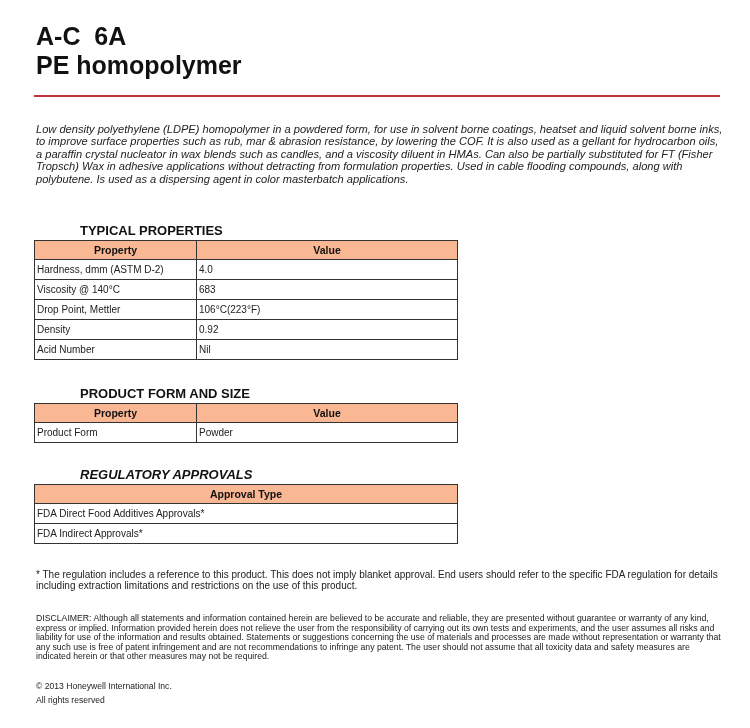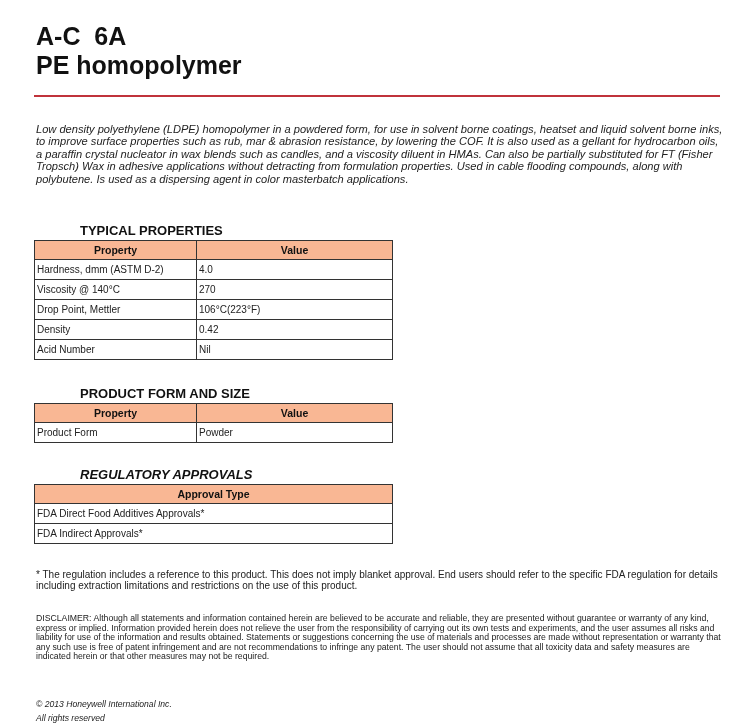--- a/index.html
+++ b/index.html
@@ -5,31 +5,31 @@
     html, body { margin: 0; padding: 0; background: #ffffff; }
     body { width: 750px; height: 728px; position: relative; overflow: hidden;
            font-family: "Liberation Sans", sans-serif; color: #111; }
     .title { position: absolute; left: 36px; top: 22px; font-size: 25px; font-weight: bold;
              line-height: 29px; color: #111; }
     .title div { white-space: pre; }
     .rule { position: absolute; left: 34px; top: 95px; width: 686px; height: 2px; background: #c0333b; }
     .intro { position: absolute; left: 36px; top: 123px; width: 690px; font-size: 11.1px;
              line-height: 12.4px; color: #222; font-style: italic; }
     .section-heading { position: absolute; left: 36px; font-size: 13px; font-weight: bold; color: #111; margin-left: 44px; }
-    table.props { position: absolute; left: 34px; width: 359px; border-collapse: collapse;
+    table.props { position: absolute; left: 34px; width: 424px; border-collapse: collapse;
                   font-size: 10px; color: #222; }
     table.props th { background: #f9b794; font-weight: bold; height: 18px; padding: 0;
                      border: 1.2px solid #333; font-size: 10.5px; color: #111; }
     table.props td { height: 19px; padding: 0 2px; border: 1.2px solid #333; vertical-align: middle; }
     table.props .c1 { width: 161px; }
     .footnote { position: absolute; left: 36px; top: 569px; width: 690px; font-size: 10px;
                 line-height: 11px; color: #222; }
     .disclaimer { position: absolute; left: 36px; top: 614px; width: 690px; font-size: 8.7px;
                   line-height: 9.6px; color: #222; }
-    .copyright { position: absolute; left: 36px; top: 697px; font-size: 8.6px; line-height: 14px; color: #222; font-style: italic; }
+    .copyright { position: absolute; left: 36px; top: 679px; font-size: 8.6px; line-height: 14px; color: #222; }
   </style>
 </head>
 <body>
 
 <div class="title">
   <div>A-C  6A</div>
   <div>PE homopolymer</div>
 </div>
 <div class="rule"></div>
 
@@ -43,29 +43,29 @@
       <th>Value</th>
     </tr>
   </thead>
   <tbody>
     <tr>
       <td>Hardness, dmm (ASTM D-2)</td>
       <td>4.0</td>
     </tr>
     <tr>
       <td>Viscosity @ 140°C</td>
-      <td>270</td>
+      <td>683</td>
     </tr>
     <tr>
       <td>Drop Point, Mettler</td>
       <td>106°C(223°F)</td>
     </tr>
     <tr>
       <td>Density</td>
-      <td>0.42</td>
+      <td>0.92</td>
     </tr>
     <tr>
       <td>Acid Number</td>
       <td>Nil</td>
     </tr>
   </tbody>
 </table>
 
 <div class="section-heading" style="top:386px;">PRODUCT FORM AND SIZE</div>
 <table class="props" style="top:403px;">

